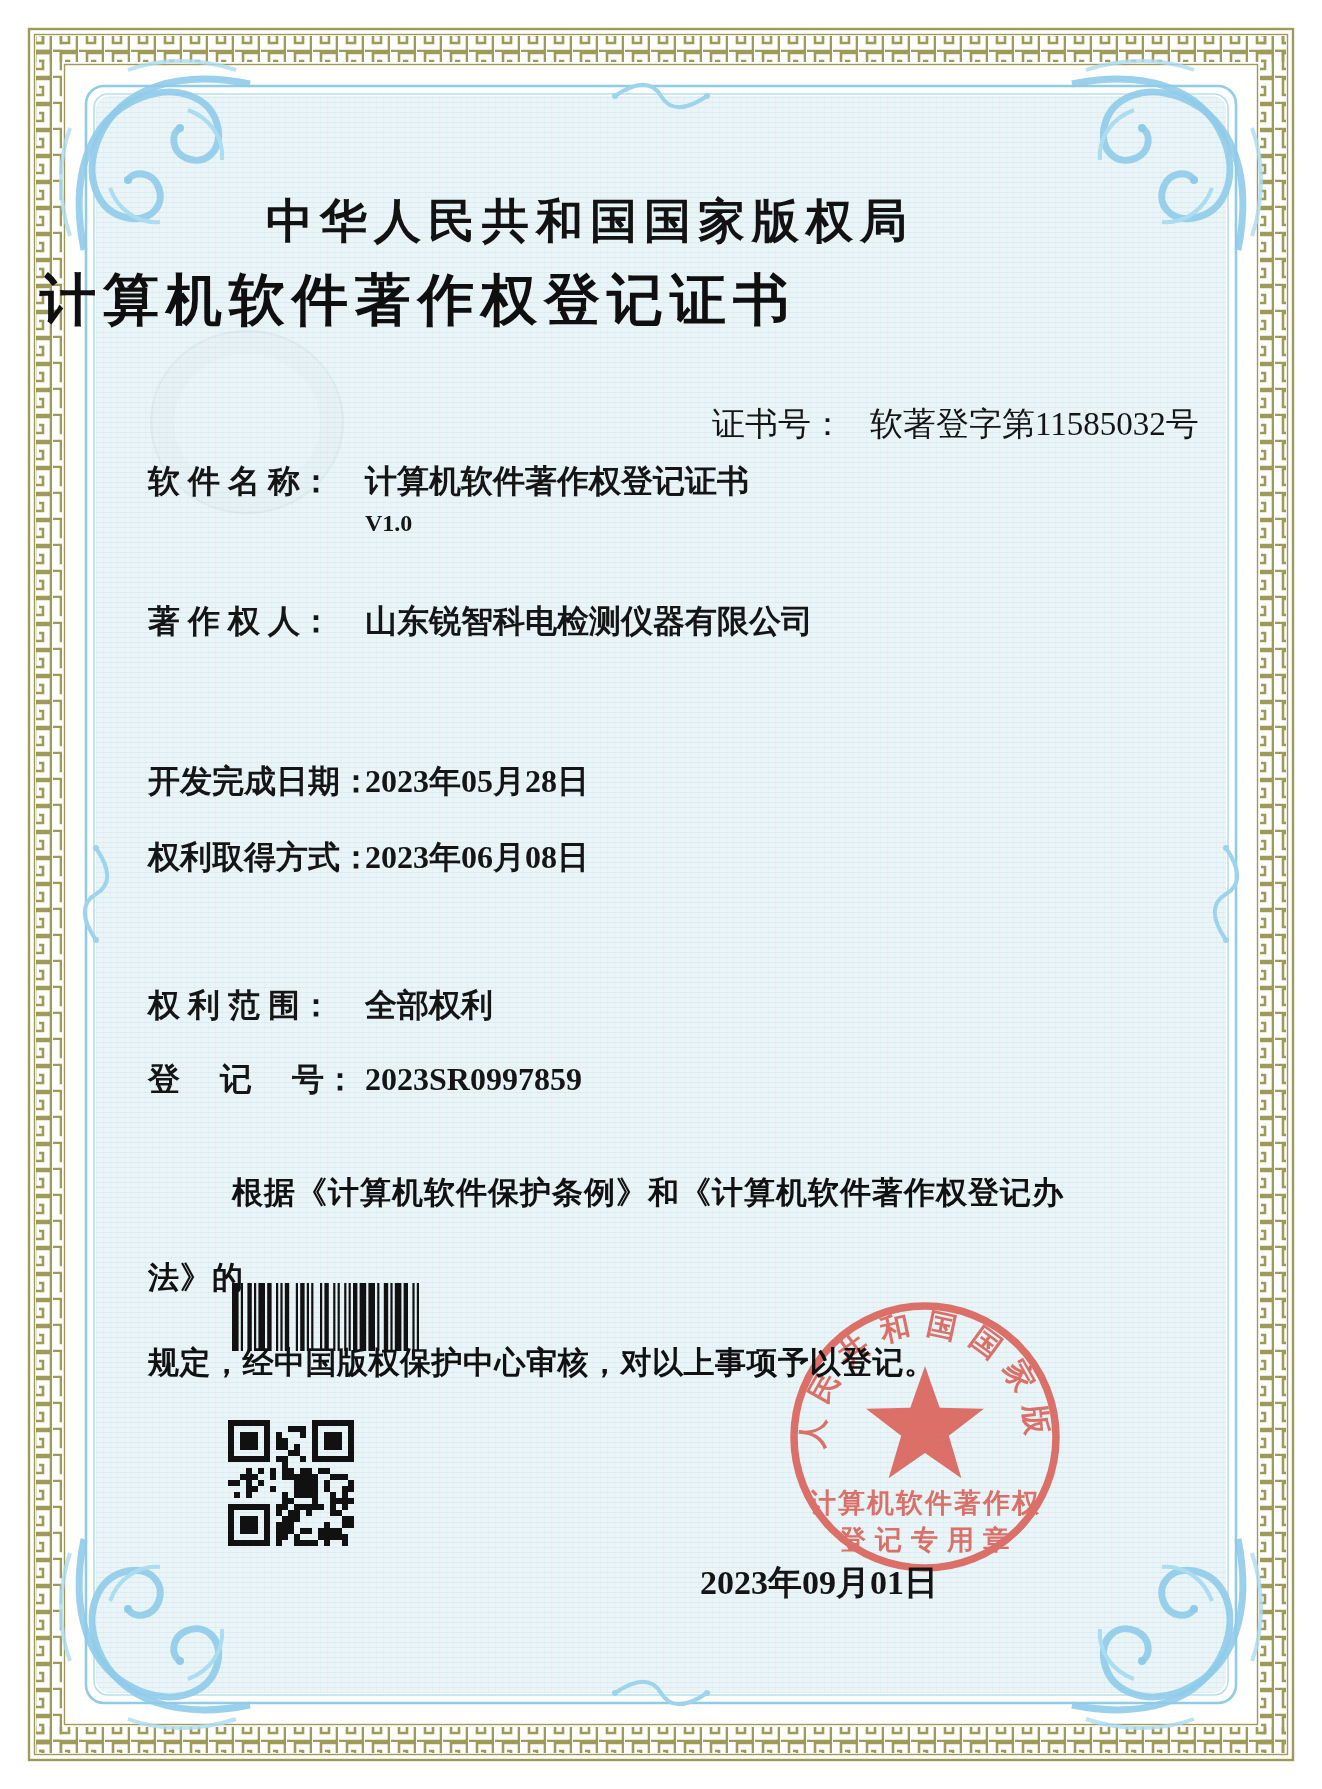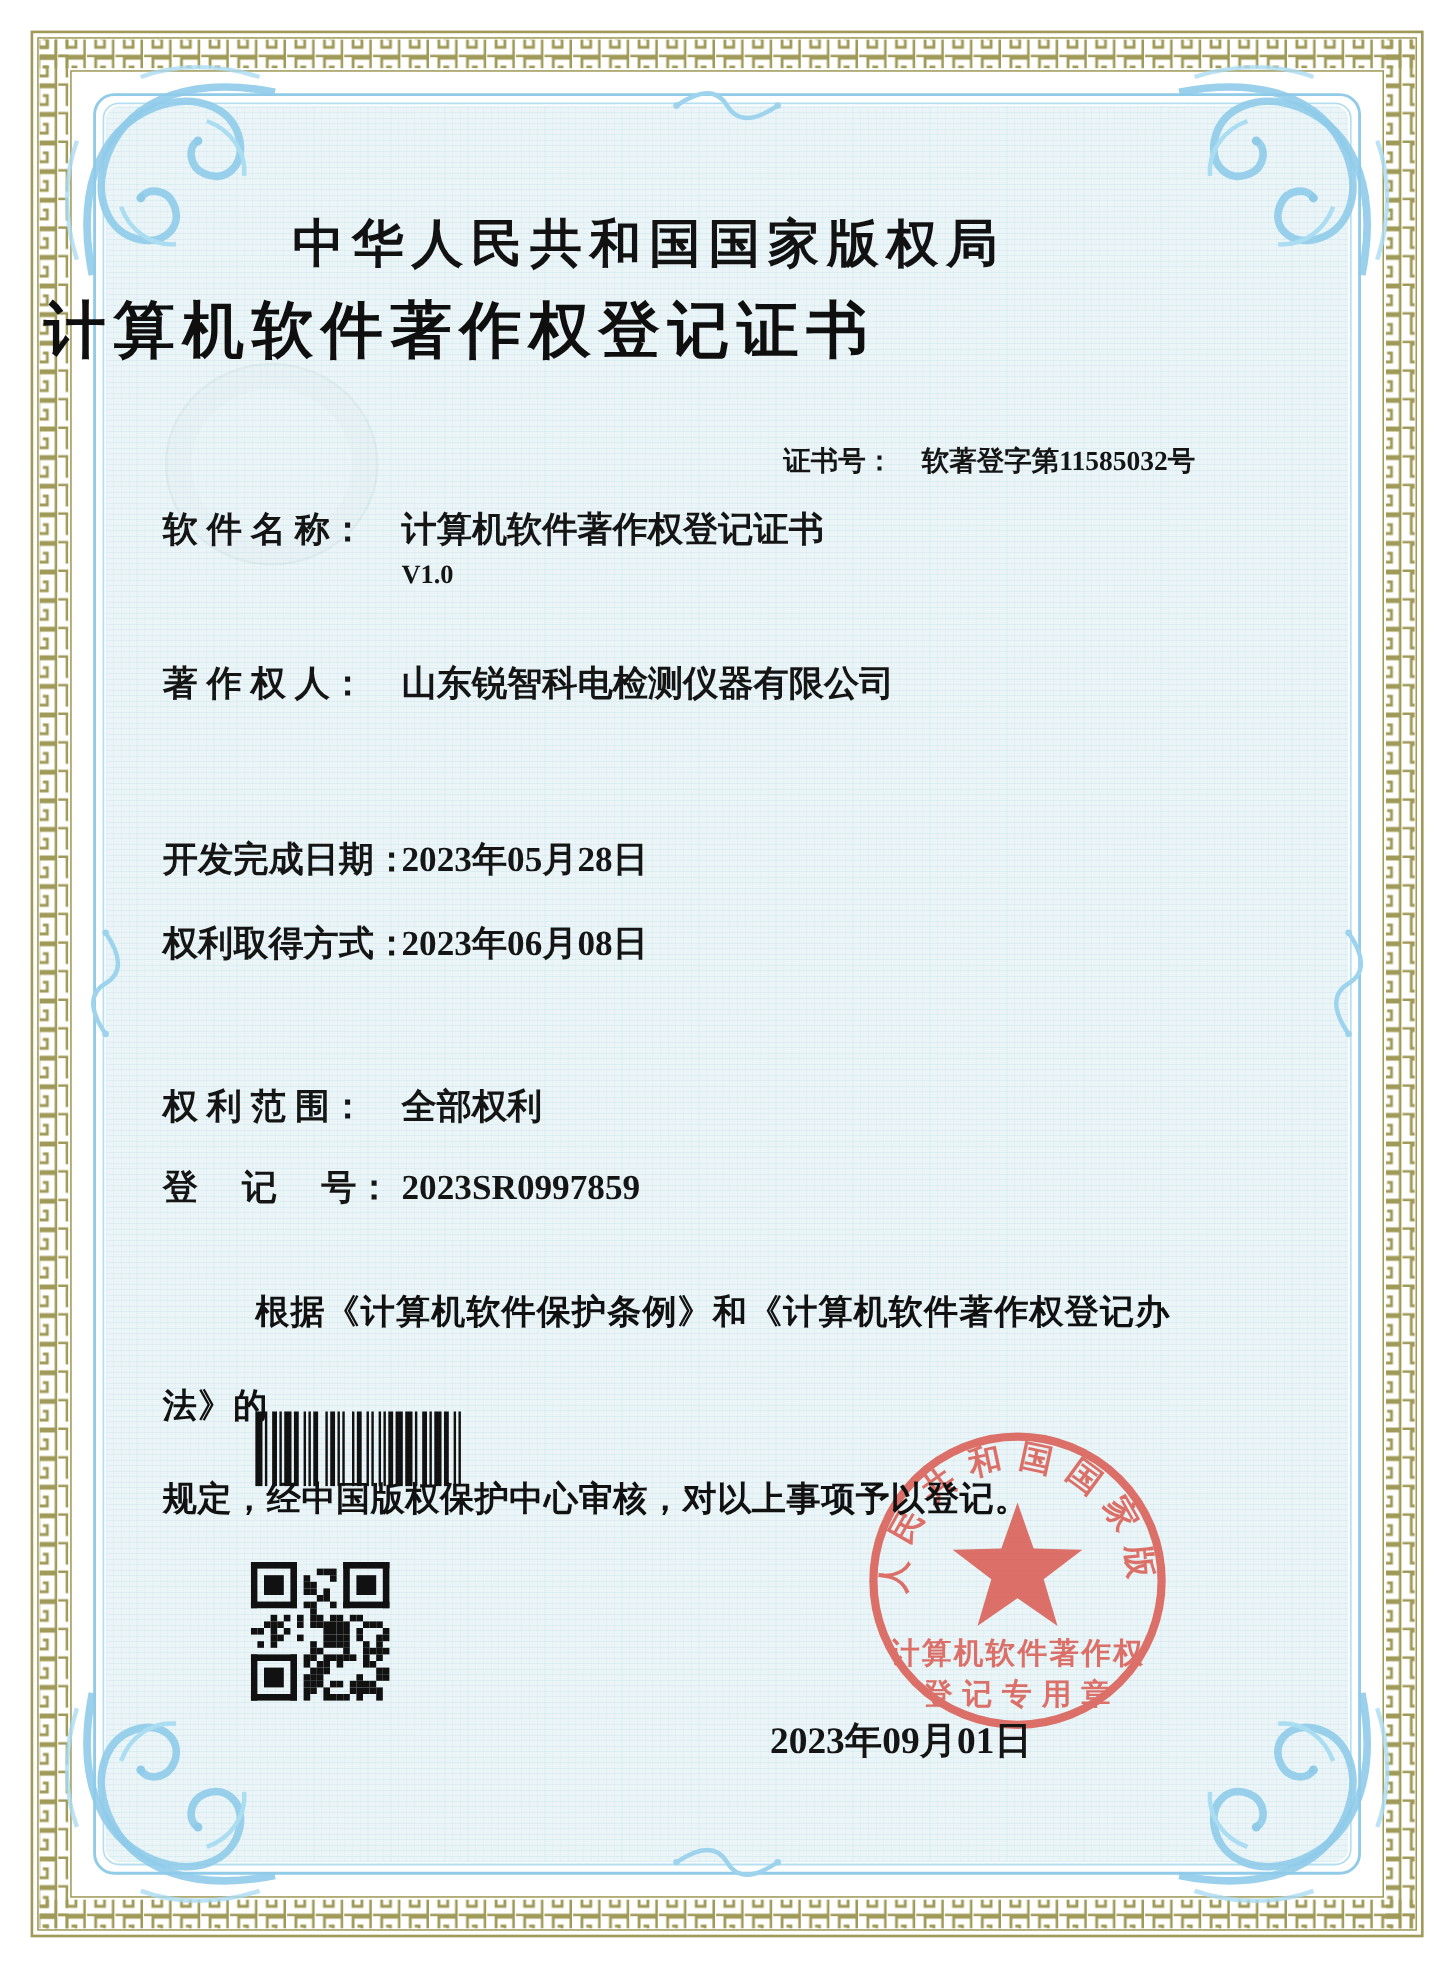--- a/index.html
+++ b/index.html
@@ -24,21 +24,21 @@
     box-shadow:inset 0 0 0 22px rgba(170,200,210,0.05);
   }
   .authority{
     position:absolute;left:40px;top:190px;width:1100px;text-align:center;
     font-size:47px;font-weight:bold;letter-spacing:7px;color:#121212;
   }
   .cert-title{
     position:absolute;left:40px;top:263px;width:1100px;
     font-size:56px;font-weight:bold;letter-spacing:7px;color:#0f0f0f;
   }
-  .certno{position:absolute;left:712px;top:402px;font-size:25px;font-weight:bold;white-space:nowrap;}
+  .certno{position:absolute;left:712px;top:402px;font-size:33px;font-weight:normal;white-space:nowrap;}
   .certno .num{margin-left:26px;}
   .field{position:absolute;left:148px;font-size:32px;font-weight:bold;white-space:nowrap;}
   .field .wide-label{display:inline-block;width:217px;}
   .value-cont{position:absolute;left:365px;font-size:24px;font-weight:600;white-space:nowrap;}
   .statement{position:absolute;left:148px;top:1122px;width:920px;font-size:31px;font-weight:600;line-height:85px;color:#111;}
   .statement .l1{text-indent:84px;letter-spacing:1px;margin-top:28px;}
   .statement .l2{letter-spacing:0.5px;}
   .issue-date{position:absolute;left:700px;top:1560px;width:450px;text-align:left;font-size:34px;font-weight:600;}
   .code{position:absolute;z-index:2;}
   #barcode-box{left:232px;top:1283px;}

